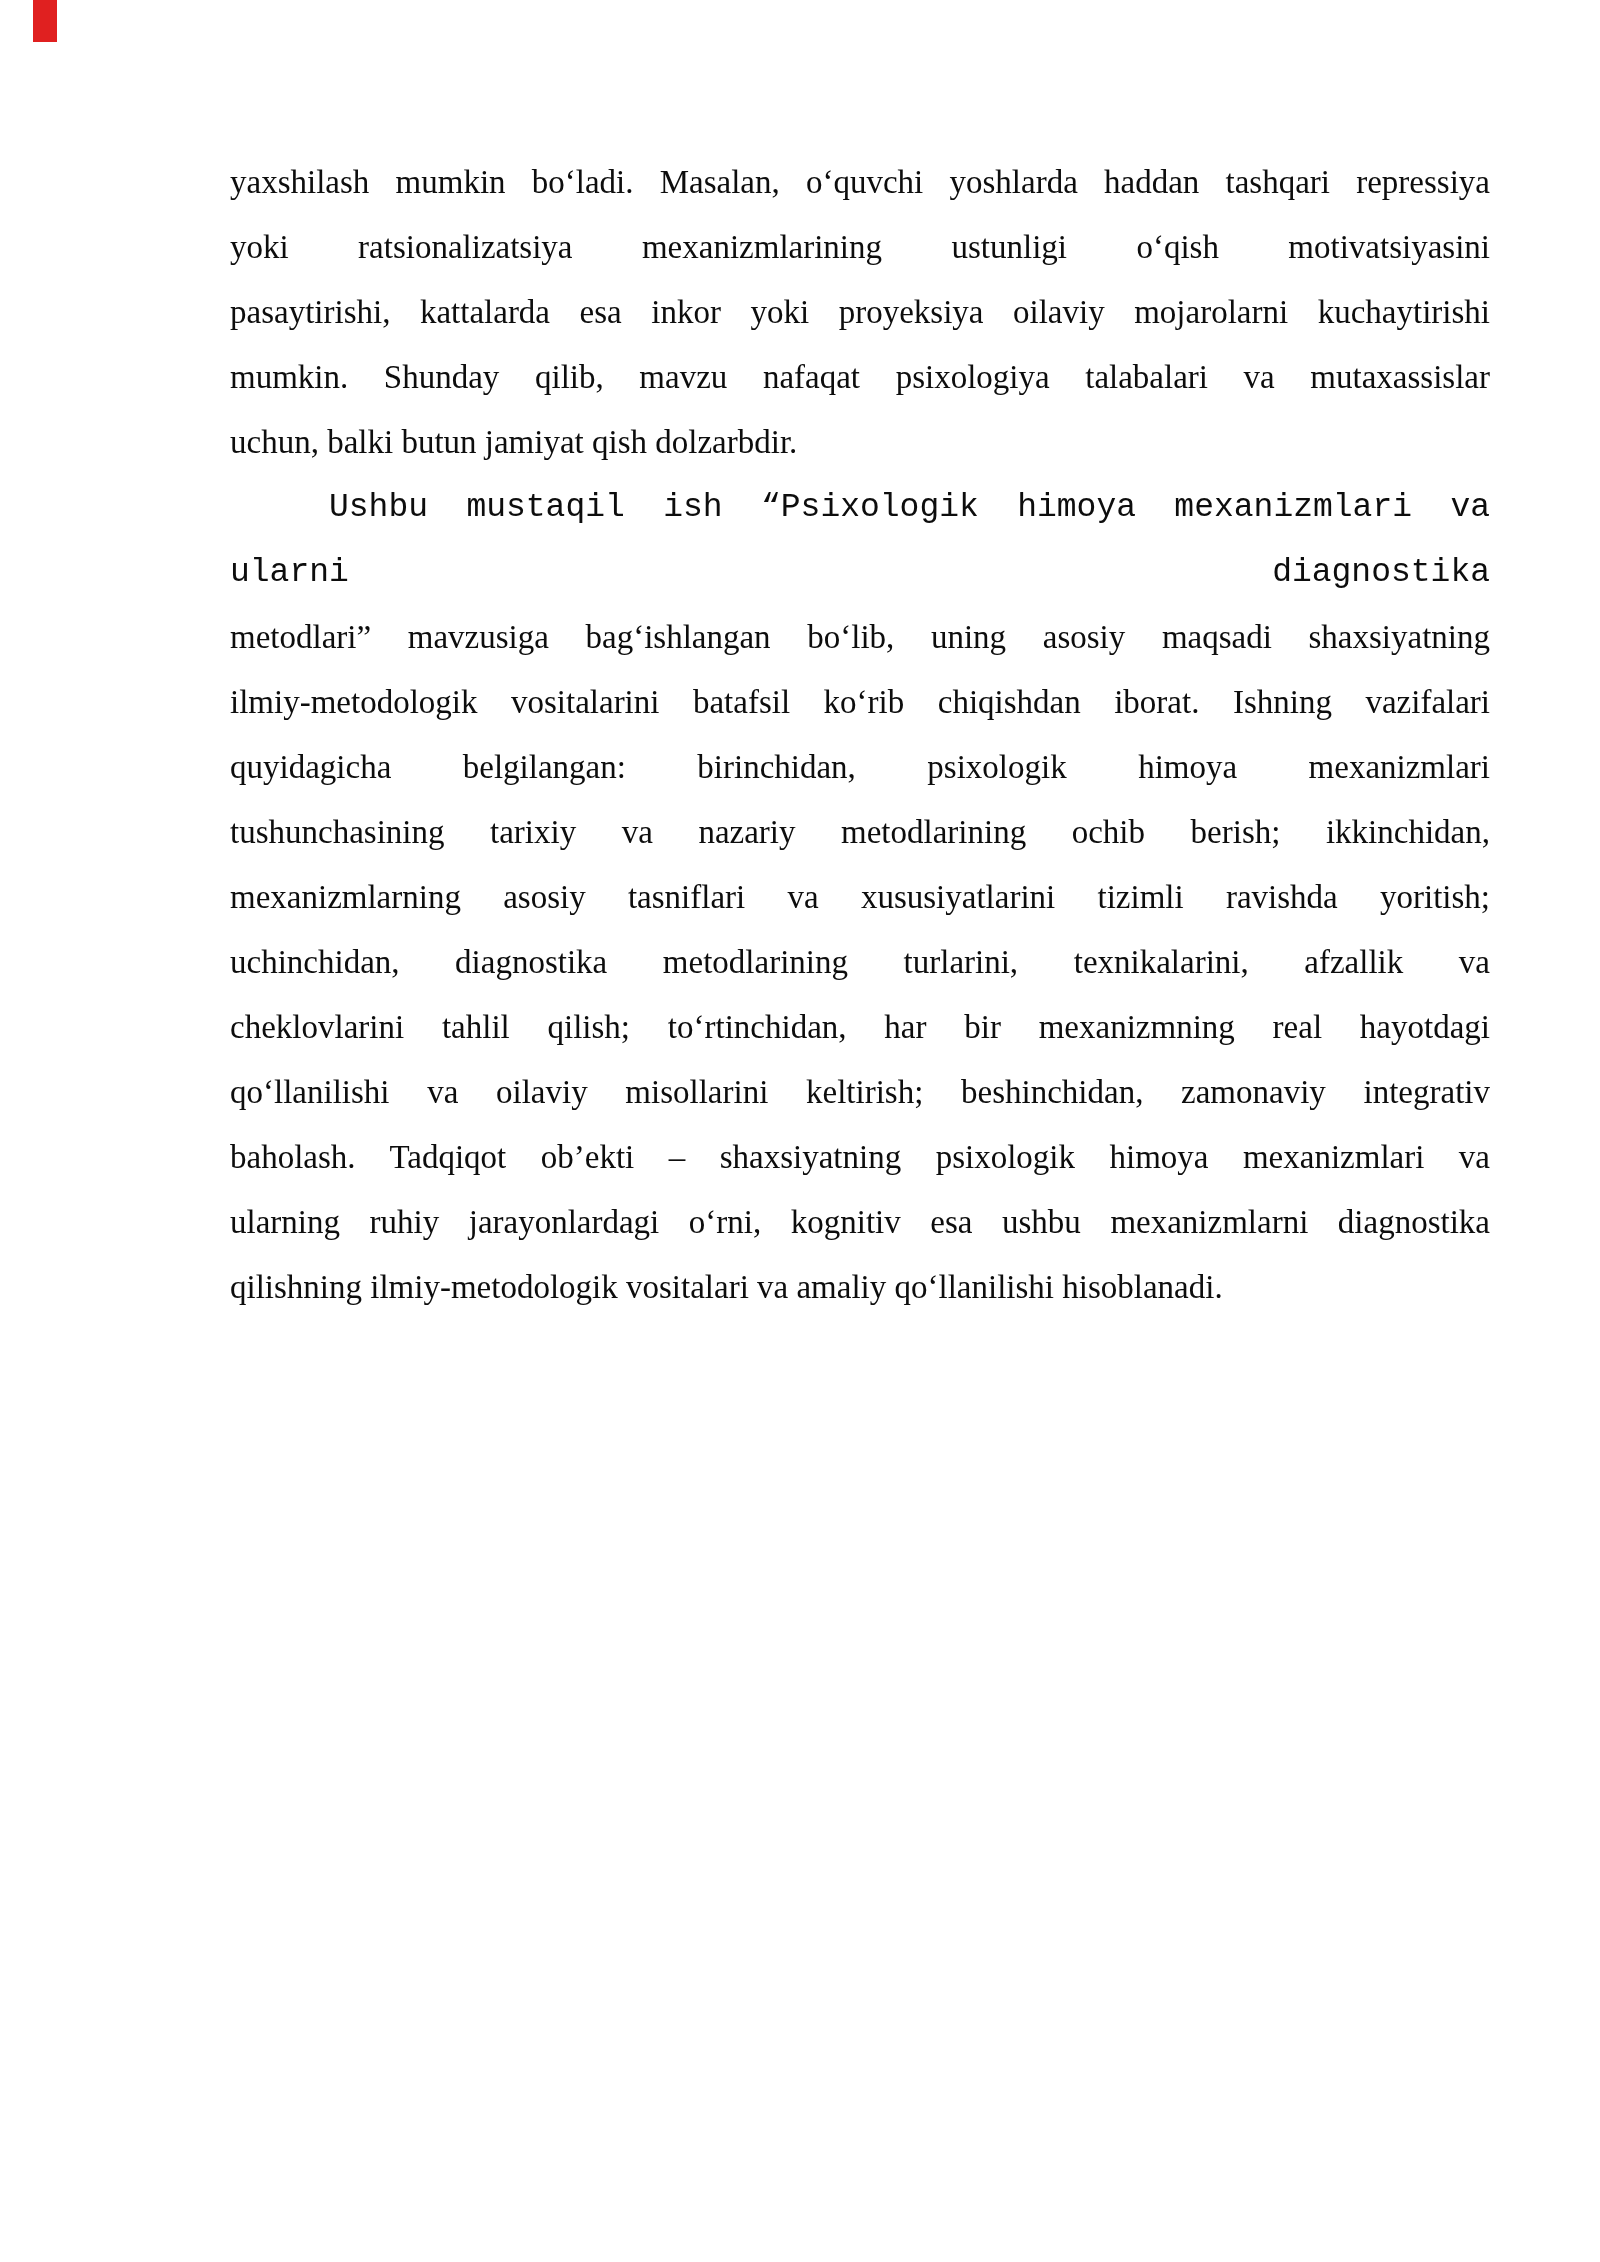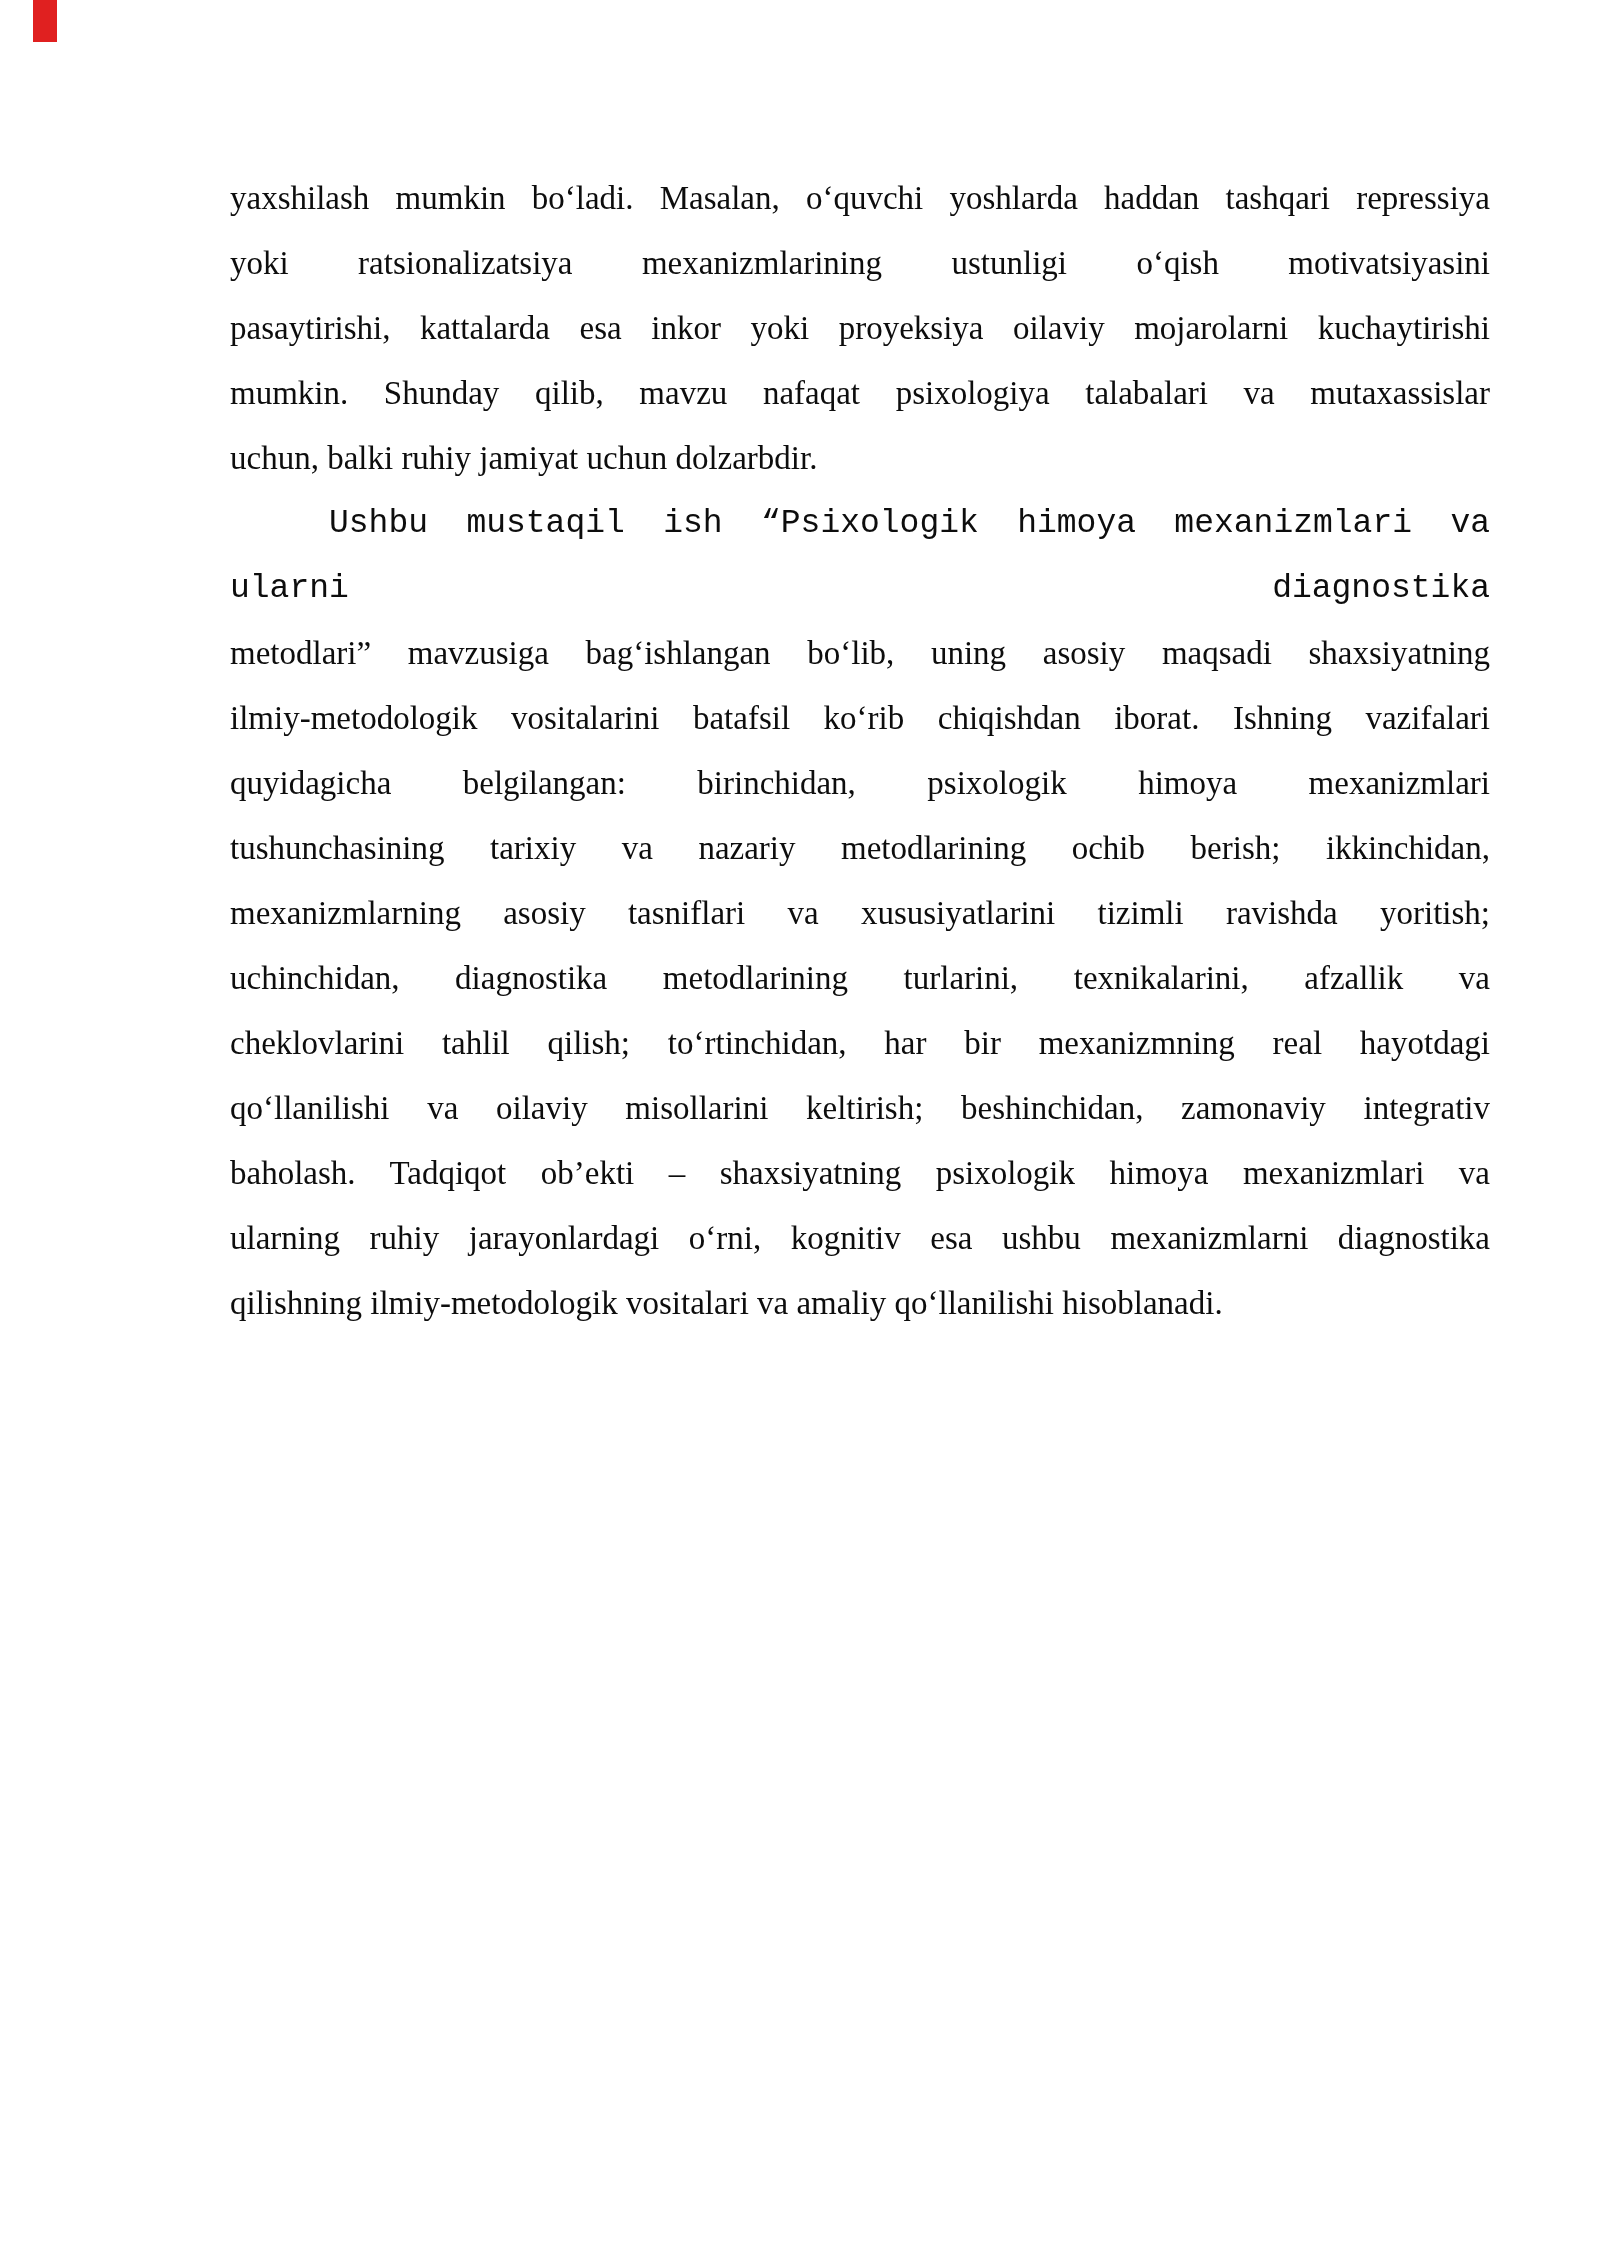--- a/index.html
+++ b/index.html
@@ -19,21 +19,21 @@
   .red-mark {
     position: absolute;
     left: 33px;
     top: 0;
     width: 24px;
     height: 42px;
   }
   .text-block {
     position: absolute;
     left: 230px;
-    top: 166px;
+    top: 150px;
     width: 1260px;
     font-size: 33px;
     line-height: 65px;
     text-rendering: optimizeLegibility;
   }
   .paragraph {
     margin: 0;
     padding: 0;
   }
   .text-line {
@@ -54,21 +54,21 @@
 <body>
 
 <div class="page" style="background: rgb(255, 255, 255);">
   <div class="red-mark" style="background: rgb(224, 32, 32);"></div>
   <div class="text-block" id="text-block">
       <div class="paragraph">
         <div class="text-line">yaxshilash mumkin bo‘ladi. Masalan, o‘quvchi yoshlarda haddan tashqari repressiya</div>
         <div class="text-line">yoki ratsionalizatsiya mexanizmlarining ustunligi o‘qish motivatsiyasini</div>
         <div class="text-line">pasaytirishi, kattalarda esa inkor yoki proyeksiya oilaviy mojarolarni kuchaytirishi</div>
         <div class="text-line">mumkin. Shunday qilib, mavzu nafaqat psixologiya talabalari va mutaxassislar</div>
-        <div class="text-line last-line">uchun, balki ruhiy jamiyat uchun dolzarbdir.</div>
+        <div class="text-line last-line">uchun, balki butun jamiyat qish dolzarbdir.</div>
       </div>
       <div class="paragraph">
         <div class="text-line indented">Ushbu mustaqil ish “Psixologik himoya mexanizmlari va ularni diagnostika</div>
         <div class="text-line">metodlari” mavzusiga bag‘ishlangan bo‘lib, uning asosiy maqsadi shaxsiyatning</div>
         <div class="text-line">ilmiy-metodologik vositalarini batafsil ko‘rib chiqishdan iborat. Ishning vazifalari</div>
         <div class="text-line">quyidagicha belgilangan: birinchidan, psixologik himoya mexanizmlari</div>
         <div class="text-line">tushunchasining tarixiy va nazariy metodlarining ochib berish; ikkinchidan,</div>
         <div class="text-line">mexanizmlarning asosiy tasniflari va xususiyatlarini tizimli ravishda yoritish;</div>
         <div class="text-line">uchinchidan, diagnostika metodlarining turlarini, texnikalarini, afzallik va</div>
         <div class="text-line">cheklovlarini tahlil qilish; to‘rtinchidan, har bir mexanizmning real hayotdagi</div>

